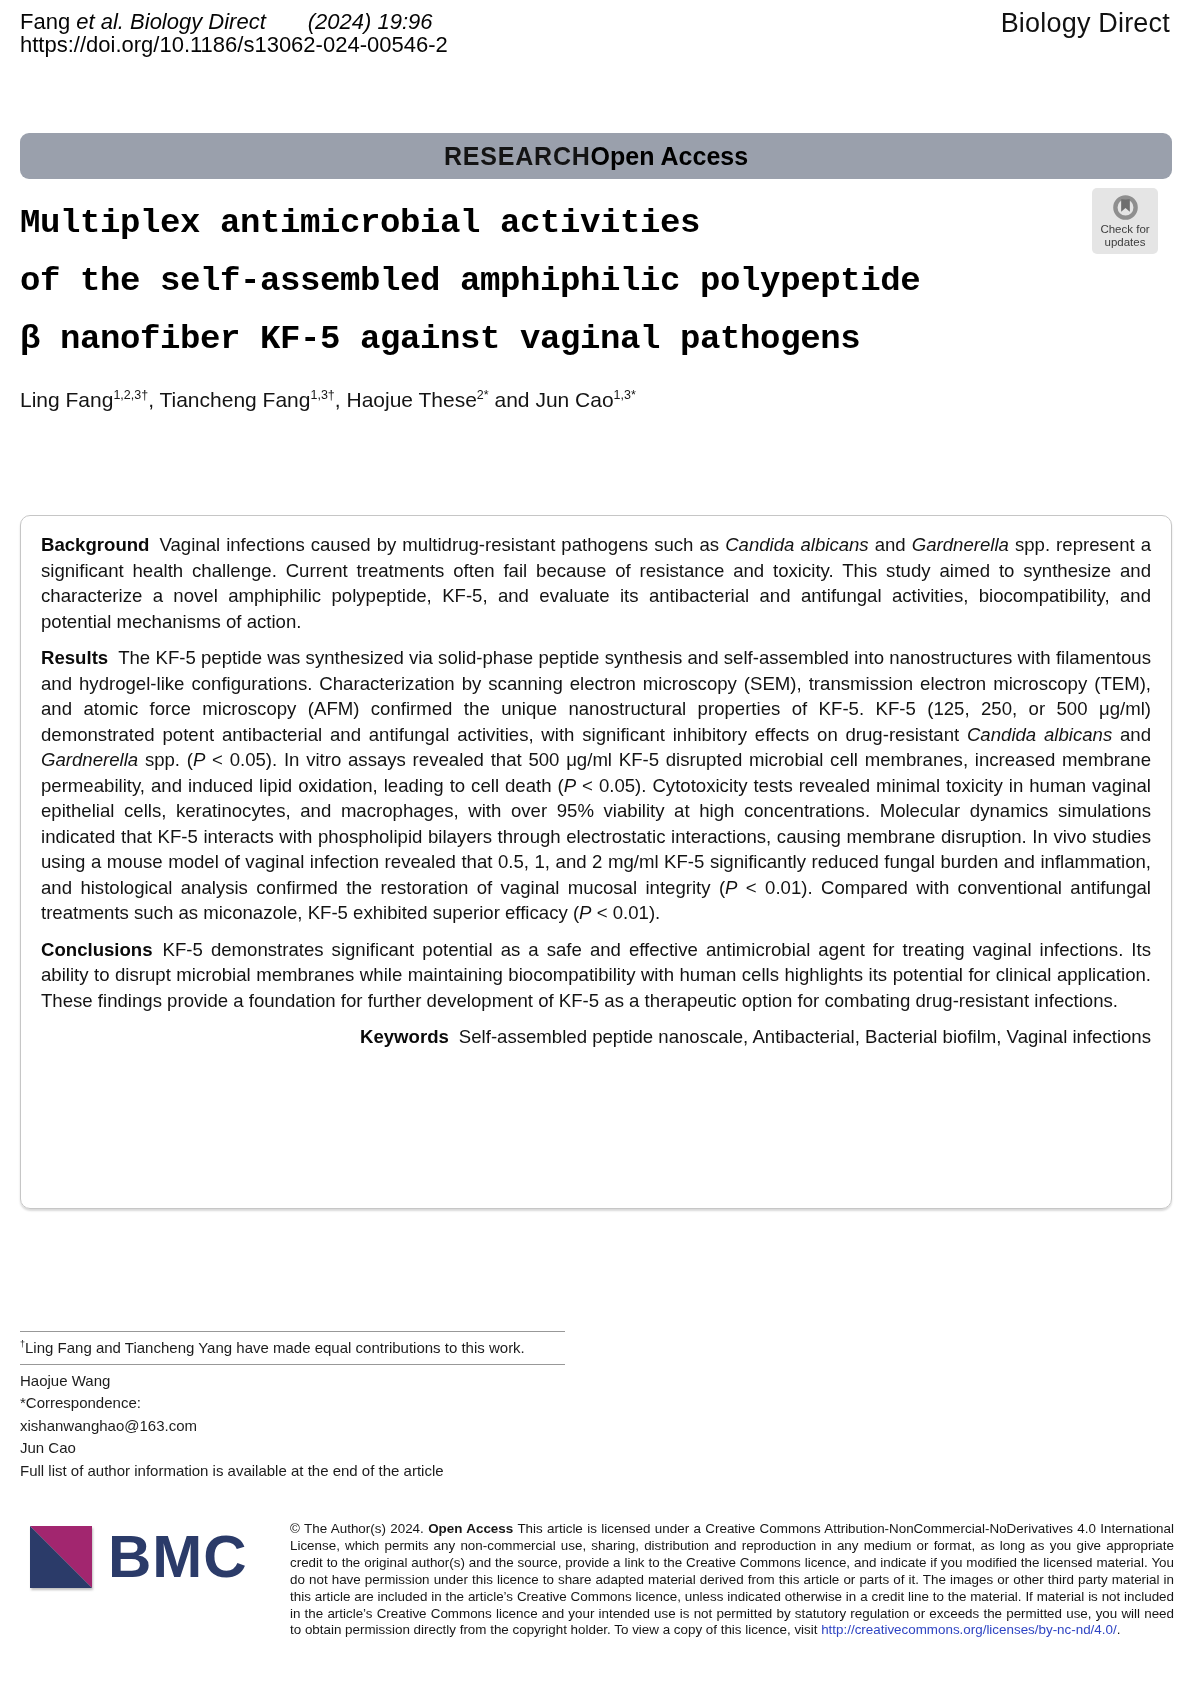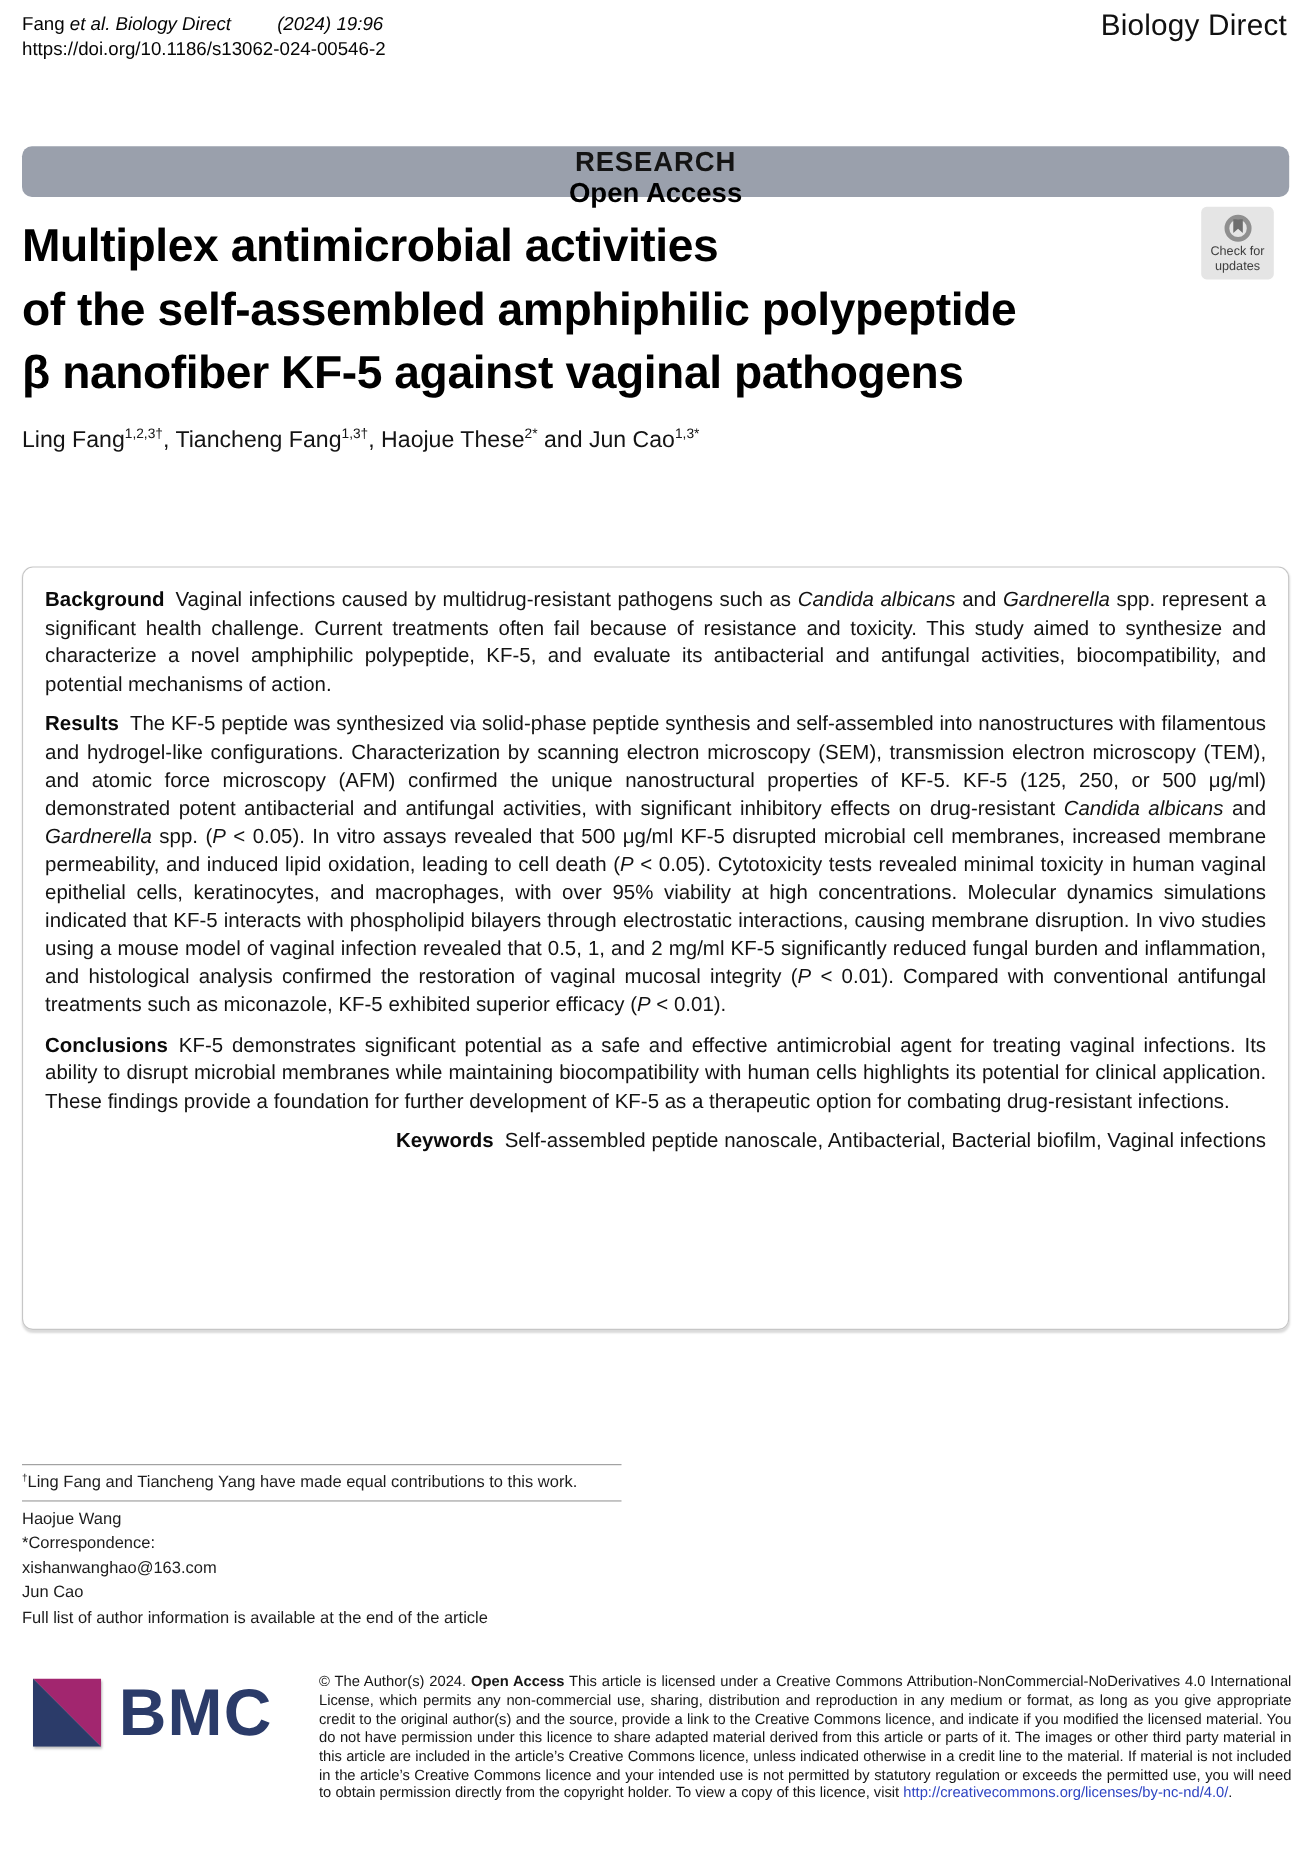--- a/index.html
+++ b/index.html
@@ -2,41 +2,41 @@
 <html><head>
 <meta charset="utf-8">
 <style>
   * { margin:0; padding:0; box-sizing:border-box; }
   html,body { background:#ffffff; }
   .page {
     position:relative; width:1192px; height:1682px; background:#fff;
     font-family:"Liberation Sans","DejaVu Sans",sans-serif; color:#000; overflow:hidden;
   }
   
-  .cite { position:absolute; top:10px; left:20px; font-size:17px; line-height:23px; color:#050505; }
+  .cite { position:absolute; top:10px; left:20px; font-size:22px; line-height:23px; color:#050505; }
   .cite .it { font-style:italic; }
   .cite-issue { margin-left:42px; font-style:italic; }
   .journal-name { position:absolute; top:8px; right:22px; font-size:27px; font-weight:400; color:#111; letter-spacing:0.2px; }
   
   .research-bar {
     position:absolute; top:133px; left:20px; right:20px; height:46px;
     background:#9aa0ac; border-radius:9px; display:flex; align-items:center;
-    justify-content:space-between; padding:0 16px;flex-direction:column;
+    justify-content:center; padding:0 16px;
   }
   .research-bar .type { font-size:25px; font-weight:800; letter-spacing:0.8px; color:#141414; }
   .research-bar .access { font-size:25px; font-weight:700; color:#000; }
   
   .check-badge {
     position:absolute; top:188px; left:1092px; width:66px; height:66px;
     background:#e5e5e5; border-radius:5px; display:flex; flex-direction:column;
     align-items:center; justify-content:center; gap:2px; cursor:pointer;
   }
   .cb-text { font-size:11.5px; line-height:12.5px; color:#3d3d3d; text-align:center; }
   
-  .title { position:absolute; top:194px; left:20px; width:1060px; font-size:42px; line-height:58px; font-weight:700; letter-spacing:-0.4px; color:#000; }
+  .title { position:absolute; top:194px; left:20px; width:1060px; font-size:34px; line-height:58px; font-weight:700; letter-spacing:-0.4px; color:#000;font-family:Liberation Mono, monospace; }
   .authors { position:absolute; top:388px; left:20px; font-size:21px; color:#141414; }
   .authors sup { font-size:12.5px; line-height:0; }
   
   .abstract-box {
     position:absolute; top:515px; left:20px; width:1152px; height:694px;
     border:1.5px solid #c6c6c6; border-radius:10px; padding:16px 20px;
     box-shadow:0 2px 2px rgba(0,0,0,0.15);
   }
   .abstract-box h2 { font-size:24px; font-weight:700; margin-bottom:13px; color:#0a0a0a; }
   .para { font-size:18.6px; line-height:25.5px; text-align:justify; color:#131313; margin-bottom:11px; }

